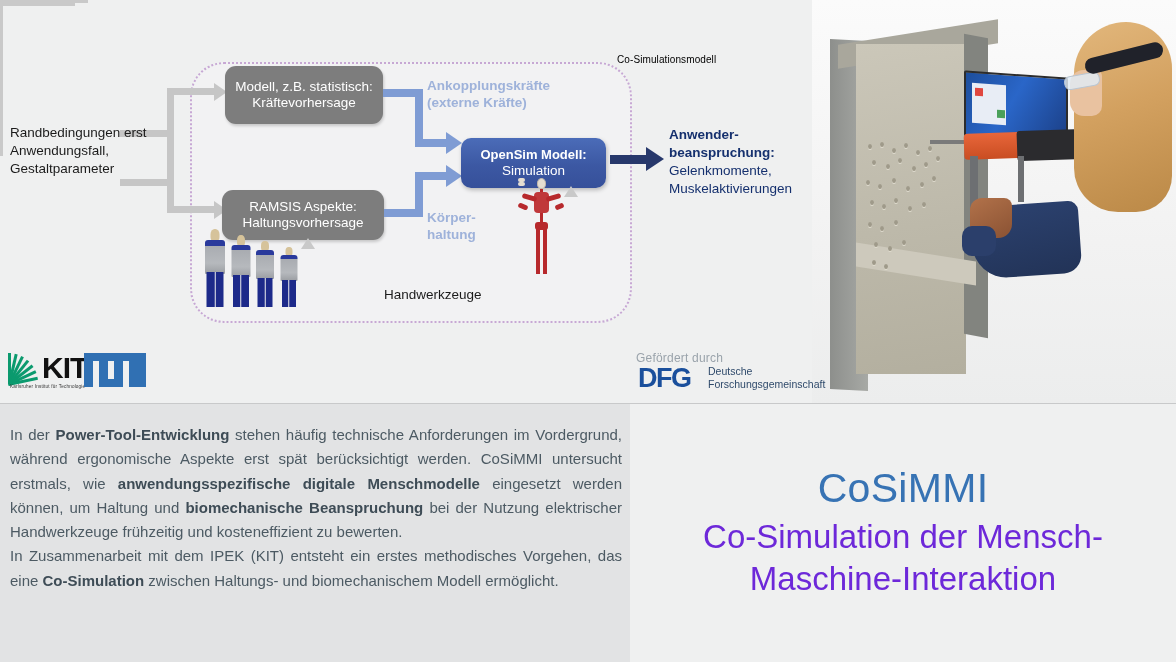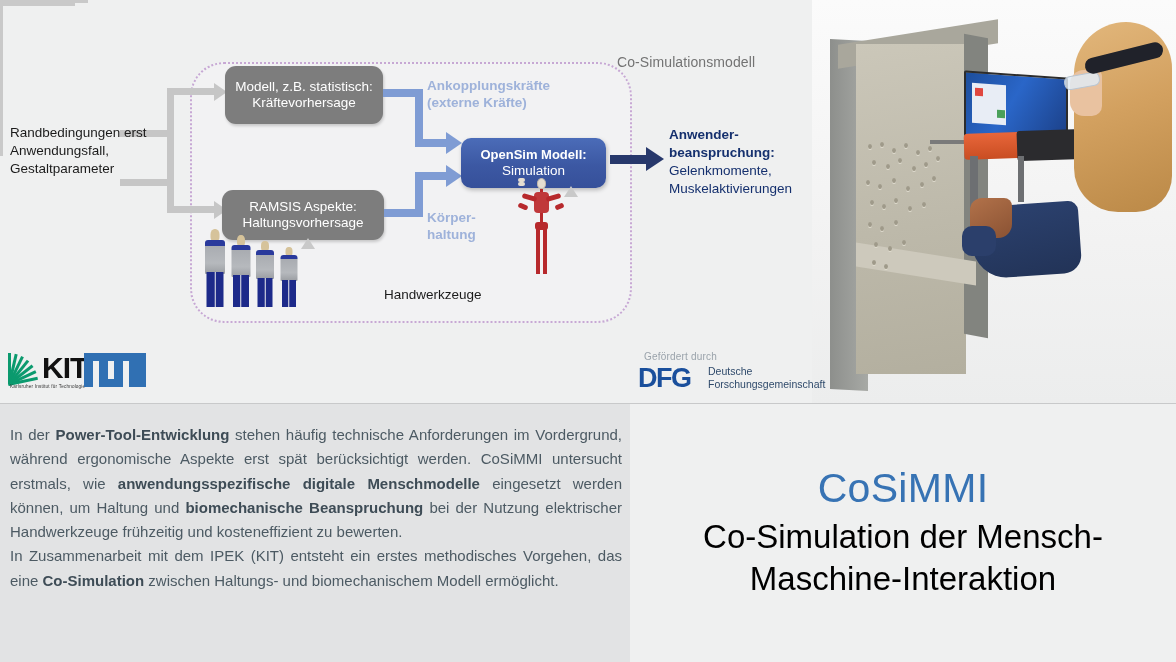--- a/index.html
+++ b/index.html
@@ -21,21 +21,21 @@
 
   
   .cosim-box{
     position:absolute;left:190px;top:62px;width:442px;height:261px;
     border:2px dotted #c7a8d4;border-radius:34px;
     background:rgba(244,244,245,.55);
     box-sizing:border-box;
   }
   .cosim-label{
     position:absolute;left:617px;top:54px;
-    font-size:14px;color:#737373;letter-spacing:.1px;white-space:nowrap;
+    font-size:10px;color:#000000;letter-spacing:.1px;white-space:nowrap;
   }
 
   
   .gbox{
     position:absolute;background:#7d7d7d;border-radius:11px;color:#fff;
     display:flex;flex-direction:column;align-items:center;justify-content:center;
     text-align:center;line-height:1.18;
     box-shadow:1px 2px 3px rgba(0,0,0,.18);
   }
   #box-stat{left:225px;top:66px;width:158px;height:58px;}
@@ -159,37 +159,37 @@
   
   .logos{position:absolute;left:0;top:345px;width:812px;height:58px;}
   .kit{position:absolute;left:8px;top:6px;width:118px;height:44px;}
   .kit-fan{position:absolute;left:0;top:2px;width:42px;height:30px;}
   .kit-fan span{position:absolute;left:0;bottom:0;width:3.4px;height:30px;background:#0b9a6e;transform-origin:bottom left;}
   .kit-txt{position:absolute;left:34px;top:0;font-size:30px;font-weight:bold;color:#111;letter-spacing:-1px;font-family:"Liberation Sans",sans-serif;}
   .kit-sub{position:absolute;left:2px;top:33px;font-size:4.6px;color:#333;letter-spacing:.2px;white-space:nowrap;}
   .tum{position:absolute;left:84px;top:8px;width:62px;height:34px;}
   .tum b{position:absolute;background:#3070b3;}
   .dfg{position:absolute;left:632px;top:6px;width:200px;height:46px;}
-  .dfg-top{position:absolute;left:12px;top:0;font-size:10px;color:#9aa3ab;letter-spacing:.2px;}
+  .dfg-top{position:absolute;left:4px;top:0;font-size:12px;color:#9aa3ab;letter-spacing:.2px;}
   .dfg-mark{position:absolute;left:6px;top:12px;font-size:27px;font-weight:bold;color:#1a4f9c;letter-spacing:-1.5px;font-family:"Liberation Sans",sans-serif;}
   .dfg-txt{position:absolute;left:76px;top:14px;font-size:10.5px;color:#2f4a6b;line-height:1.25;}
 
   
   .bottom-left{position:absolute;left:0;top:404px;width:630px;height:258px;background:#e2e3e4;}
   .body-text{
     position:absolute;left:10px;top:19px;width:612px;
     font-size:15px;line-height:1.62;color:#4c5a63;text-align:justify;
   }
   .body-text p{margin:0;}
   .body-text b{color:#3e4c56;font-weight:bold;}
 
   .bottom-right{position:absolute;left:630px;top:404px;width:546px;height:258px;background:#eff0f0;}
   .title-wrap{position:absolute;left:0;top:0;width:546px;height:258px;display:flex;flex-direction:column;align-items:center;justify-content:center;}
   .title-main{font-size:41px;color:#3773b4;line-height:1.05;letter-spacing:.3px;font-weight:normal;}
-  .title-sub{font-size:33px;color:#000000;line-height:1.26;text-align:center;margin-top:6px;font-weight:normal;}
+  .title-sub{font-size:33px;color:#6d28d9;line-height:1.26;text-align:center;margin-top:6px;font-weight:normal;}
 </style>
 </head>
 <body>
 
 <div class="slide">
 
   <div class="top-area">
 
     <div class="diagram">
 

